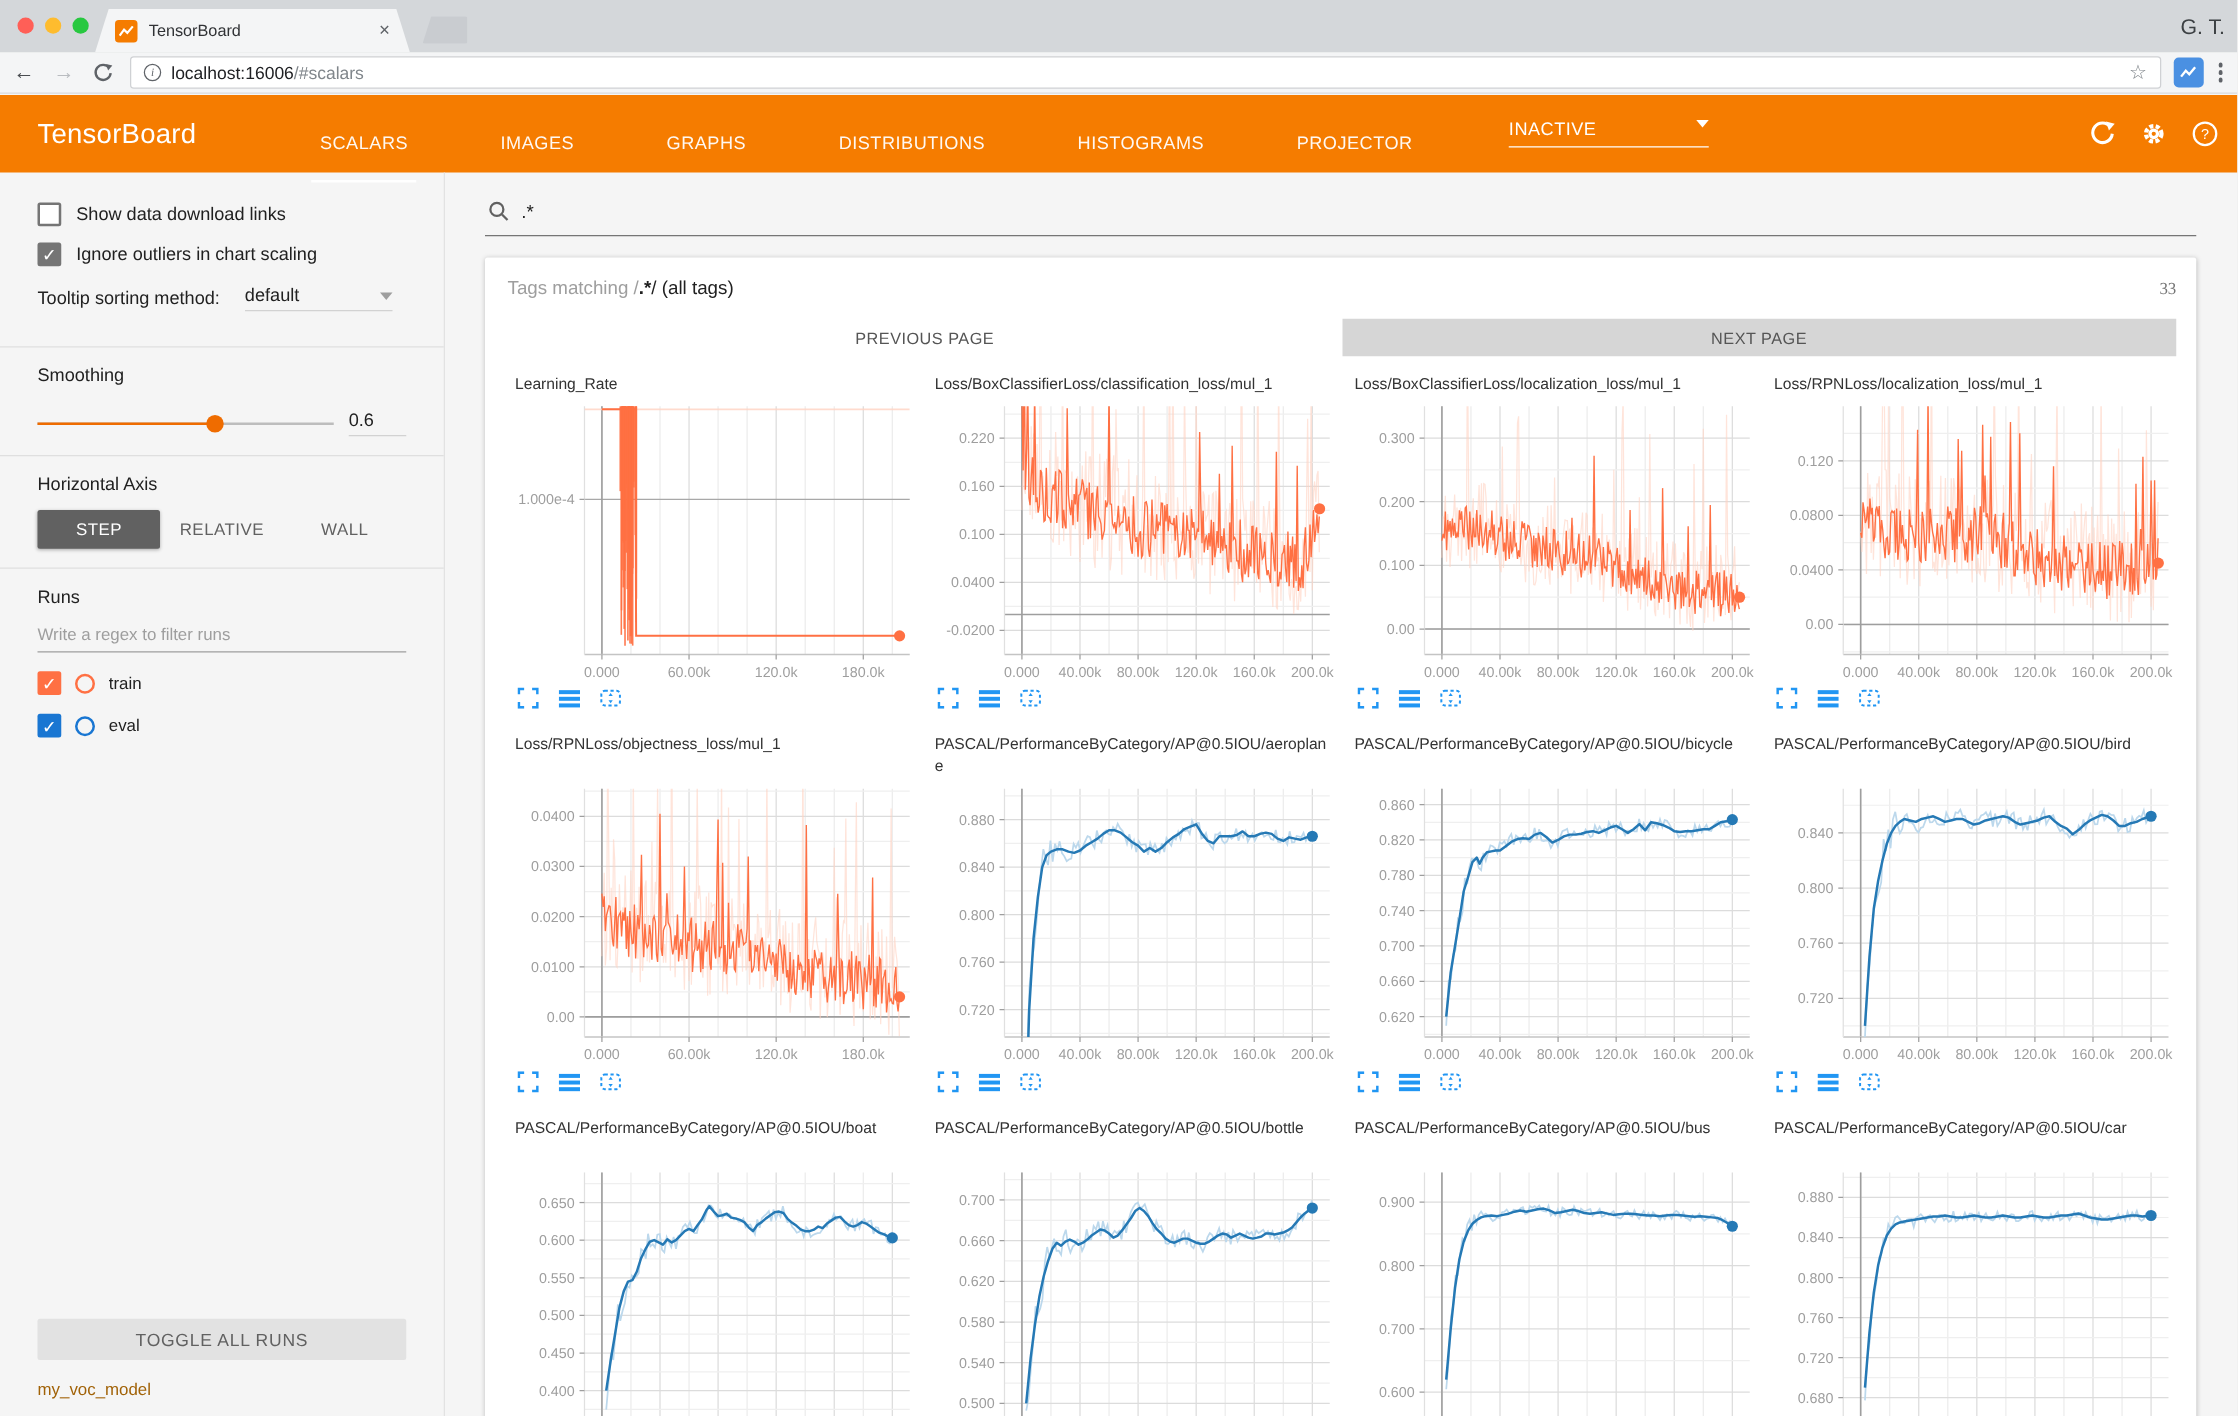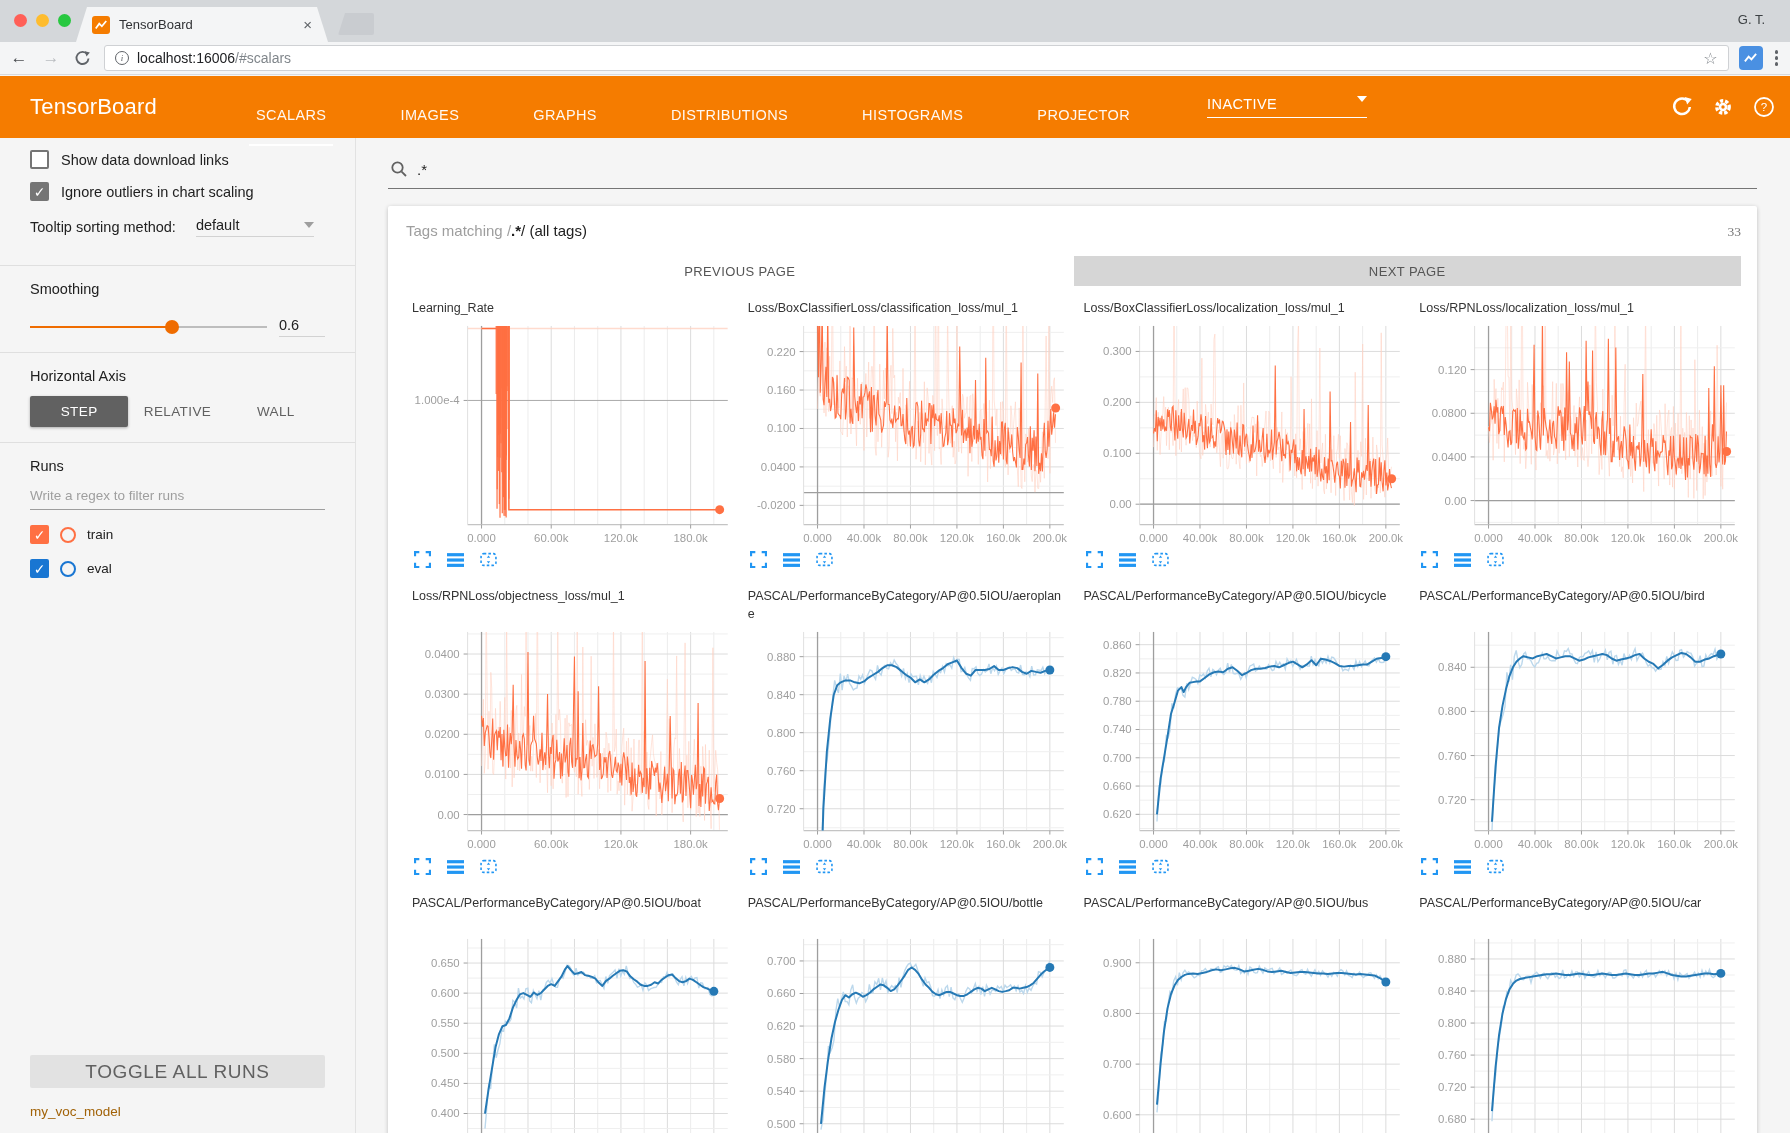--- a/index.html
+++ b/index.html
@@ -11,21 +11,21 @@
   .lights { position:absolute; top:14px; left:14px; display:flex; gap:9px; }
   .light { width:13px; height:13px; border-radius:50%; }
   .btab { position:absolute; left:76px; bottom:0; width:252px; height:35px; background:#f4f5f6;
           clip-path:polygon(0 100%, 11px 0, calc(100% - 11px) 0, 100% 100%);
           display:flex; align-items:center; padding:0 16px; gap:9px; }
   .favicon { width:18px; height:18px; border-radius:3px; background:#f57c00; flex:none; display:flex; align-items:center; justify-content:center; }
   .btab-title { font-size:13px; color:#303235; flex:1; }
   .tab-close { font-size:15px; color:#5f6368; line-height:1; cursor:default; }
   .newtab { position:absolute; left:338px; bottom:7px; width:36px; height:22px; background:#c9ccd0;
             clip-path:polygon(0 100%, 7px 0, 100% 0, calc(100% - 0px) 100%); border-radius:2px; }
-  .profile { position:absolute; right:25px; top:12px; font-size:13px; color:#3c4043; }
+  .profile { position:absolute; right:10px; top:12px; font-size:17px; color:#3c4043; }
 
   .toolbar { position:absolute; top:42px; left:0; right:0; height:33px; background:#f4f5f6; border-bottom:1px solid #d9dadc; display:flex; align-items:center; }
   .navbtn { width:26px; text-align:center; font-size:17px; margin-left:6px; }
   .back { color:#4a4d51; } .fwd { color:#b9bcc0; }
   .reload { margin-left:6px; width:24px; height:24px; display:flex; align-items:center; justify-content:center; }
   .omnibox { margin-left:10px; height:26px; flex:1; max-width:1630px; background:#fff; border:1px solid #cfd1d4; border-radius:3px;
              display:flex; align-items:center; padding:0 10px; gap:8px; }
   .infoicon { width:14px; height:14px; border:1.4px solid #5f6368; border-radius:50%; font-size:9px; color:#5f6368; display:flex; align-items:center; justify-content:center; font-style:italic; font-family:"Liberation Serif",serif; }
   .url { font-size:14px; color:#202124; flex:1; }
   .url .path { color:#80868b; }
@@ -40,21 +40,21 @@
   .htabs { display:flex; margin-left:62px; height:100%; align-items:center;margin-top:16px; }
   .htab { padding:0 37px; font-size:14.5px; letter-spacing:.4px; height:100%; display:flex; align-items:center; color:rgba(255,255,255,.95); position:relative; cursor:pointer; }
   .htab.active::after { content:""; position:absolute; left:30px; right:30px; bottom:0; height:2.5px; background:#fff; }
   .inactive-dd { margin-left:40px; width:160px; border-bottom:1px solid #fff; padding-bottom:5px; font-size:14.5px; letter-spacing:.4px; display:flex; align-items:flex-start; justify-content:space-between; cursor:pointer; }
   .caret { width:0; height:0; border-left:5px solid transparent; border-right:5px solid transparent; border-top:6px solid #fff; }
   .hicons { margin-left:auto; margin-right:14px; display:flex; gap:17px; align-items:center; }
   .hicon { width:24px; height:24px; display:flex; align-items:center; justify-content:center; cursor:pointer; }
 
   
   .content { position:absolute; top:138px; left:0; right:0; bottom:0; display:flex; }
-  .sidebar { width:356px; flex:none; border-right:1px solid #e2e2e2; padding:12px 0 14px; display:flex; flex-direction:column; font-size:14.5px; color:#212121; }
+  .sidebar { width:356px; flex:none; border-right:1px solid #e2e2e2; padding:24px 0 14px; display:flex; flex-direction:column; font-size:14.5px; color:#212121; }
   .sb-inner { padding:0 30px; }
   .sb-row { display:flex; align-items:center; gap:12px; margin-bottom:13px; }
   .cb { width:19px; height:19px; border-radius:2px; flex:none; display:flex; align-items:center; justify-content:center; font-size:14px; color:#fff; }
   .cb.off { border:2px solid #757575; background:#fff; }
   .cb.on-gray { background:#757575; }
   .divider { border-top:1px solid #dfdfdf; margin:15px 0; }
   .dd { display:inline-flex; align-items:center; justify-content:space-between; border-bottom:1px solid #d2d2d2; width:118px; padding-bottom:3px; margin-left:8px; }
   .dd .caret { border-top-color:#9e9e9e; }
   .slider-row { display:flex; align-items:center; gap:12px; margin-top:20px; }
   .track { position:relative; flex:1; height:2px; background:#bdbdbd; }
@@ -62,21 +62,21 @@
   .thumb { position:absolute; top:-6px; width:14px; height:14px; border-radius:50%; background:#ef6c00; transform:translateX(-7px); }
   .sval { width:46px; border-bottom:1px solid #d2d2d2; padding-bottom:3px; text-align:left; }
   .axisbtns { display:flex; margin-top:12px; }
   .axisbtn { flex:1; height:31px; display:flex; align-items:center; justify-content:center; font-size:13.5px; letter-spacing:.4px; color:#616161; border-radius:2px; cursor:pointer; }
   .axisbtn.active { background:#616161; color:#fff; box-shadow:0 1px 3px rgba(0,0,0,.3); }
   .runs-filter { color:#9e9e9e; font-size:13.5px; border-bottom:1px solid #9e9e9e; padding-bottom:6px; margin-top:14px; }
   .runrow { display:flex; align-items:center; gap:11px; margin-top:15px; }
   .runswatch { width:16px; height:16px; border-radius:50%; border:2px solid; flex:none; }
   .runlabel { font-size:13.5px; }
   .sb-bottom { margin-top:auto; padding:0 30px; }
-  .toggleall { background:#e2e2e2; border-radius:2px; height:33px; display:flex; align-items:center; justify-content:center; color:#616161; font-size:19px; letter-spacing:.6px; cursor:pointer; }
+  .toggleall { background:#e2e2e2; border-radius:2px; height:33px; display:flex; align-items:center; justify-content:center; color:#616161; font-size:14px; letter-spacing:.6px; cursor:pointer; }
   .modelname { margin-top:16px; color:#a16207; font-size:13.5px; }
 
   
   .main { flex:1; padding:14px 33px 0 32px; overflow:hidden; }
   .searchrow { display:flex; align-items:center; gap:9px; border-bottom:1px solid #757575; padding:8px 2px 10px; }
   .searchval { font-size:15px; color:#212121; }
   .card { margin-top:17px; background:#fff; box-shadow:0 1px 4px rgba(0,0,0,.22); border-radius:2px; }
   .cardhead { display:flex; align-items:baseline; padding:16px 16px 12px 18px; font-size:15px; }
   .tm-prefix { color:#9e9e9e; } .tm-regex { color:#212121; font-weight:bold; } .tm-suffix { color:#212121; }
   .tagcount { margin-left:auto; color:#757575; font-size:13.5px;font-family:Liberation Serif, serif; }

